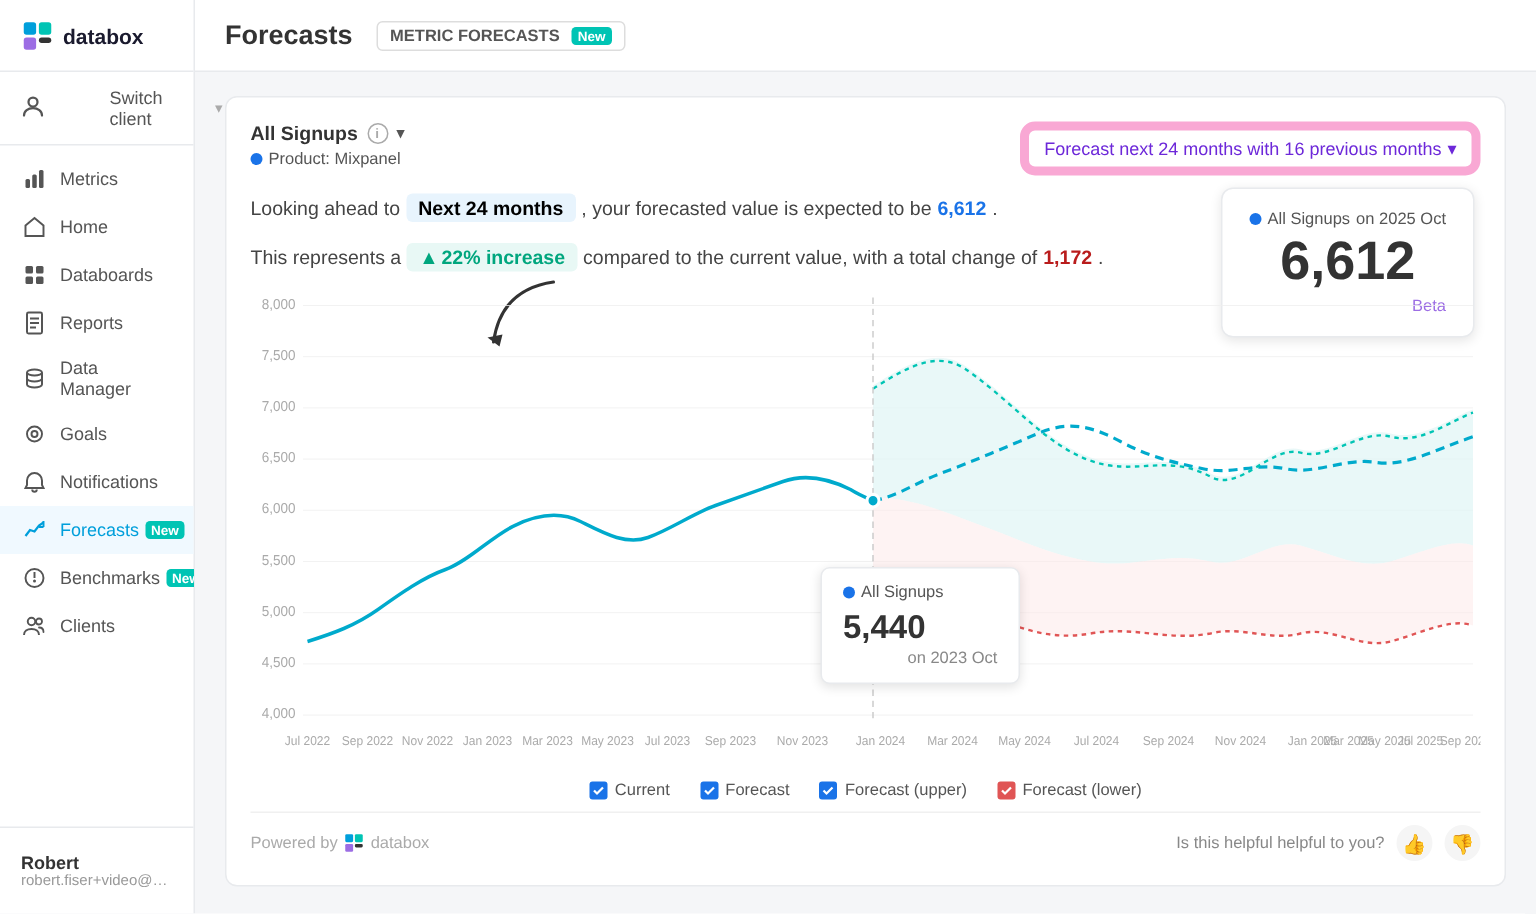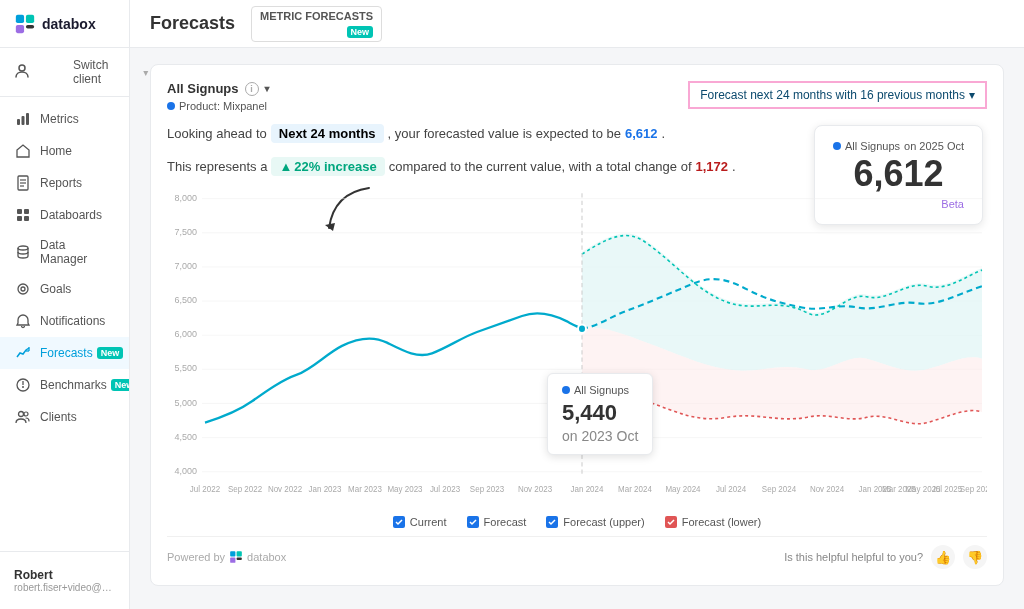--- a/index.html
+++ b/index.html
@@ -20,37 +20,37 @@
     .sidebar-switch .icon { width: 18px; height: 18px; margin-right: 8px; }
     .sidebar-bottom { border-top: 1px solid #e8eaed; padding: 8px 0; }
     .sidebar-user { padding: 8px 14px; }
     .sidebar-user .name { font-weight: 600; font-size: 12px; color: #333; }
     .sidebar-user .email { font-size: 10px; color: #999; white-space: nowrap; overflow: hidden; text-overflow: ellipsis; max-width: 100px; }
 
     
     .main { flex: 1; display: flex; flex-direction: column; overflow: hidden; }
     .topbar { background: #fff; border-bottom: 1px solid #e8eaed; padding: 0 20px; height: 48px; display: flex; align-items: center; gap: 16px; }
     .topbar-title { font-size: 18px; font-weight: 600; color: #333; }
-    .metric-forecasts-btn { background: #fff; border: 1px solid #ddd; border-radius: 4px; padding: 3px 8px; font-size: 11px; font-weight: 600; color: #555; cursor: pointer; display: flex; align-items: flex-end; gap: 4px; flex-direction: column; }
+    .metric-forecasts-btn { background: #fff; border: 1px solid #ddd; border-radius: 4px; padding: 3px 8px; font-size: 11px; font-weight: 600; color: #555; cursor: pointer; display: flex; align-items: center; gap: 4px; }
     .metric-forecasts-btn .new-badge { background: #00c4b4; }
 
     .content { flex: 1; overflow-y: auto; padding: 16px 20px; }
 
     
     .forecast-card { background: #fff; border-radius: 8px; border: 1px solid #e8eaed; padding: 16px; position: relative; }
 
     .card-header { display: flex; align-items: flex-start; justify-content: space-between; margin-bottom: 12px; }
     .metric-selector { display: flex; flex-direction: column; gap: 4px; }
     .metric-name { display: flex; align-items: center; gap: 6px; font-weight: 600; font-size: 13px; color: #333; }
     .info-icon { width: 14px; height: 14px; border-radius: 50%; border: 1px solid #aaa; display: flex; align-items: center; justify-content: center; font-size: 9px; color: #aaa; cursor: pointer; }
     .dropdown-arrow { font-size: 10px; color: #555; cursor: pointer; }
     .product-tag { display: flex; align-items: center; gap: 4px; font-size: 11px; color: #555; }
     .dot { width: 8px; height: 8px; border-radius: 50%; background: #1a73e8; flex-shrink: 0; }
 
-    .forecast-period-btn { border: 2px solid #f9a8d4; background: #fff; border-radius: 0; padding: 5px 10px; font-size: 12px; color: #0c4a6e; cursor: pointer; display: flex; align-items: center; gap: 4px; }
+    .forecast-period-btn { border: 6px solid #f9a8d4; background: #fff; border-radius: 10px; padding: 5px 10px; font-size: 12px; color: #6d28d9; cursor: pointer; display: flex; align-items: center; gap: 4px; }
 
     
     .summary { display: flex; flex-direction: column; gap: 14px; margin-bottom: 12px; font-size: 13px; color: #444; }
     .summary-line { display: flex; align-items: center; gap: 4px; flex-wrap: wrap; }
     .highlight-box { background: #e8f4fd; border-radius: 4px; padding: 2px 8px; font-weight: 700; color: #000000; font-size: 13px; }
     .value-highlight { color: #1a73e8; font-weight: 700; }
     .increase-badge { background: #e8f8f5; color: #00a67e; font-weight: 700; padding: 2px 8px; border-radius: 4px; display: flex; align-items: center; gap: 2px; }
     .change-value { color: #b91c1c; font-weight: 700; }
     .arrow-annotation { position: absolute; left: 168px; top: 118px; }
 
@@ -62,21 +62,21 @@
     .tooltip-beta { color: #9c6de4; font-size: 11px; text-align: right; margin-top: 6px; }
 
     
     .chart-area { position: relative; height: 320px; }
     .chart-svg { width: 100%; height: 100%; }
 
     
     .data-tooltip { position: absolute; left: 380px; top: 185px; background: #fff; border: 1px solid #e8eaed; border-radius: 6px; padding: 10px 14px; box-shadow: 0 2px 8px rgba(0,0,0,0.12); font-size: 13px; }
     .data-tooltip-header { display: flex; align-items: center; gap: 4px; font-size: 11px; color: #555; margin-bottom: 4px; }
     .data-tooltip-value { font-size: 22px; font-weight: 700; color: #333; }
-    .data-tooltip-date { font-size: 14px; color: #888; margin-top: 2px; }
+    .data-tooltip-date { font-size: 11px; color: #888; margin-top: 2px; margin-left: 43px; }
 
     
     .chart-legend { display: flex; justify-content: center; gap: 20px; padding: 8px 0 4px; }
     .legend-item { display: flex; align-items: center; gap: 5px; font-size: 11px; color: #555; }
     .legend-check { width: 12px; height: 12px; border-radius: 2px; display: flex; align-items: center; justify-content: center; }
 
     
     .card-footer { display: flex; justify-content: space-between; align-items: center; padding: 8px 0 0; border-top: 1px solid #f0f0f0; margin-top: 4px; }
     .powered-by { display: flex; align-items: center; gap: 4px; font-size: 11px; color: #aaa; text-align: center; }
     .feedback { display: flex; align-items: center; gap: 8px; font-size: 11px; color: #888; }
@@ -125,39 +125,39 @@
         <svg width="16" height="16" viewBox="0 0 16 16" fill="none">
             <path d="M2 7l6-5 6 5v7H2V7z" stroke="#555" stroke-width="1.3"></path>
           </svg>
       </div>
       <span class="label">Home</span>
     </div>
 
     <div class="sidebar-item">
       <div class="icon">
         <svg width="16" height="16" viewBox="0 0 16 16" fill="none">
+            <rect x="2" y="2" width="5" height="5" rx="1" fill="#555"></rect>
+            <rect x="9" y="2" width="5" height="5" rx="1" fill="#555"></rect>
+            <rect x="2" y="9" width="5" height="5" rx="1" fill="#555"></rect>
+            <rect x="9" y="9" width="5" height="5" rx="1" fill="#555"></rect>
+          </svg>
+      </div>
+      <span class="label">Databoards</span>
+    </div>
+
+    <div class="sidebar-item">
+      <div class="icon">
+        <svg width="16" height="16" viewBox="0 0 16 16" fill="none">
             <rect x="3" y="1" width="10" height="14" rx="1" stroke="#555" stroke-width="1.3"></rect>
             <line x1="5" y1="5" x2="11" y2="5" stroke="#555" stroke-width="1.2"></line>
             <line x1="5" y1="8" x2="11" y2="8" stroke="#555" stroke-width="1.2"></line>
             <line x1="5" y1="11" x2="9" y2="11" stroke="#555" stroke-width="1.2"></line>
           </svg>
       </div>
       <span class="label">Reports</span>
-    </div>
-
-    <div class="sidebar-item">
-      <div class="icon">
-        <svg width="16" height="16" viewBox="0 0 16 16" fill="none">
-            <rect x="2" y="2" width="5" height="5" rx="1" fill="#555"></rect>
-            <rect x="9" y="2" width="5" height="5" rx="1" fill="#555"></rect>
-            <rect x="2" y="9" width="5" height="5" rx="1" fill="#555"></rect>
-            <rect x="9" y="9" width="5" height="5" rx="1" fill="#555"></rect>
-          </svg>
-      </div>
-      <span class="label">Databoards</span>
     </div>
 
     <div class="sidebar-item">
       <div class="icon">
         <svg width="16" height="16" viewBox="0 0 16 16" fill="none">
             <ellipse cx="8" cy="4" rx="5" ry="2" stroke="#555" stroke-width="1.3"></ellipse>
             <path d="M3 4v4c0 1.1 2.24 2 5 2s5-.9 5-2V4" stroke="#555" stroke-width="1.3"></path>
             <path d="M3 8v4c0 1.1 2.24 2 5 2s5-.9 5-2V8" stroke="#555" stroke-width="1.3"></path>
           </svg>
       </div>

